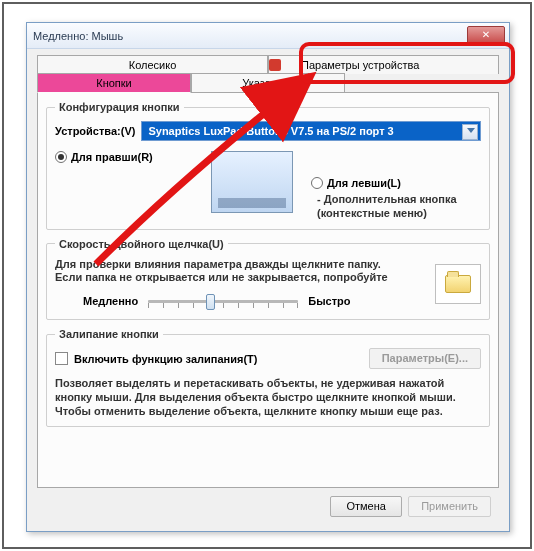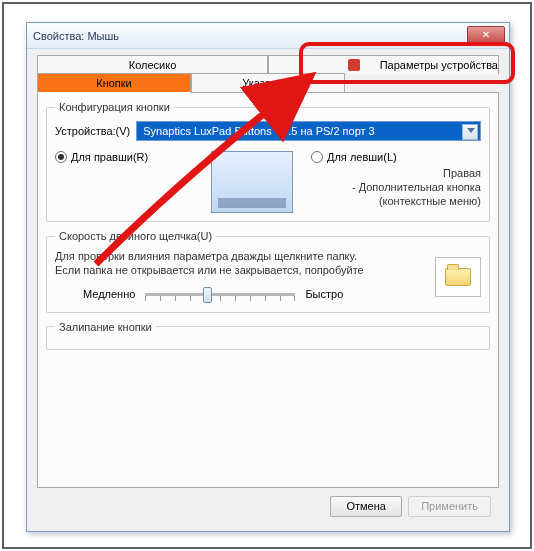--- a/index.html
+++ b/index.html
@@ -8,34 +8,34 @@
   .window { position: absolute; top: 18px; left: 22px; width: 484px; height: 510px; background: #f0f0f0; border: 1px solid #7a9ec5; box-shadow: 2px 2px 6px rgba(0,0,0,.25); }
   .titlebar { height: 26px; background: linear-gradient(#fafcff,#e4ecf7); border-bottom: 1px solid #c7d6e9; display: flex; align-items: center; padding: 0 6px; position: relative; }
   .titlebar .title { color: #2a3b52; }
   .close-btn { position: absolute; right: 4px; top: 3px; width: 38px; height: 18px; background: linear-gradient(#e49a98,#c84b4a); border: 1px solid #9c3a39; border-radius: 2px; color: #fff; text-align: center; line-height: 15px; font-size: 10px; cursor: pointer; }
   .body { padding: 6px 10px 8px 10px; }
   .tabs-row { display: flex; gap: 0; position: relative; }
   .tab { border: 1px solid #a7a7a7; background: #f7f7f7; padding: 3px 0; text-align: center; border-bottom: none; position: relative; cursor: pointer; }
   .tabs-row.top .tab { flex: 1 1 0; }
   .tabs-row.bottom { margin-top: -1px; }
   .tabs-row.bottom .tab { flex: 1 1 0; }
-  .tab.active { background: #f97316; z-index: 2; border-bottom: 1px solid #fcfcfc; }
-  .tab.special { flex: 1.4 1 0; display: flex; align-items: center; justify-content: flex-end; gap: 20px; }
+  .tab.active { background: #ec4899; z-index: 2; border-bottom: 1px solid #fcfcfc; }
+  .tab.special { flex: 1.4 1 0; display: flex; align-items: center; justify-content: flex-start; gap: 20px; }
   .red-sq { width: 12px; height: 12px; background: #d23a2e; border-radius: 2px; display: inline-block; }
-  .tab-body { border: 1px solid #a7a7a7; background: #fcfcfc; padding: 8px 8px 6px 8px; margin-top: -1px; position: relative; min-height: 396px; }
+  .tab-body { border: 1px solid #a7a7a7; background: #fcfcfc; padding: 8px 8px 6px 8px; margin-top: -1px; position: relative; min-height: 396px; font-weight: bold; }
   fieldset { border: 1px solid #cfcfcf; border-radius: 2px; margin: 0 0 8px 0; padding: 8px 8px 8px 8px; background: #fcfcfc; }
   legend { padding: 0 4px; color: #333; }
   .dev-row { display: flex; align-items: center; gap: 6px; }
   .dev-label {}
   .dropdown { flex: 1; height: 20px; background: #0a63c7; color: #fff; border: 1px solid #6f9bd1; padding: 0 18px 0 6px; line-height: 18px; position: relative; cursor: pointer; }
   .dropdown::after { content: ""; position: absolute; right: 2px; top: 2px; width: 14px; height: 14px; background: linear-gradient(#f5f8fc,#d7e3f1); border: 1px solid #9ab3d0; }
   .dropdown .arrow { position: absolute; right: 5px; top: 6px; width: 0; height: 0; border-left: 4px solid transparent; border-right: 4px solid transparent; border-top: 5px solid #4a6; border-top-color: #4676a8; z-index: 2;}
-  .radio-row { display: flex; gap: 0; margin-top: 10px; align-items: flex-start; text-align: right; }
+  .radio-row { display: flex; gap: 0; margin-top: 10px; align-items: flex-start; }
   .radio-col { width: 150px; }
-  .radio-col.right { width: 170px; }
+  .radio-col.right { width: 170px; margin-top: 26px; }
   .radio { display: flex; align-items: center; gap: 4px; cursor: pointer; }
   .radio .dot { width: 12px; height: 12px; border: 1px solid #707070; border-radius: 50%; background: #fff; display: inline-block; position: relative; }
   .radio.checked .dot::after { content:""; position:absolute; top:2px; left:2px; width:6px; height:6px; background:#333; border-radius:50%; }
   .touchpad-img { width: 82px; height: 62px; background: linear-gradient(#e6f1ff,#bfd6f1); border: 1px solid #7b97b4; margin-left: 6px; position: relative; }
   .touchpad-img::after { content:""; position:absolute; bottom:4px; left:6px; right:6px; height:10px; background:rgba(40,70,110,.35); }
   .desc { margin-top: 4px; color: #333; line-height: 1.25; }
   .dblclk-text { color: #333; line-height: 1.25; margin-bottom: 6px; }
   .slider-row { display: flex; align-items: center; gap: 10px; margin-left: 28px; }
   .slider { width: 150px; height: 20px; position: relative; }
   .track { position: absolute; top: 9px; left: 0; right: 0; height: 3px; background: #b8b8b8; border-radius: 1px; }
@@ -56,21 +56,21 @@
   
   .arrow-svg { position:absolute; top:60px; left:72px; width:260px; height:210px; z-index:49; pointer-events:none; }
   .dblgrid { display:flex; gap:10px; align-items:center; }
 </style>
 </head>
 <body>
 
 <div class="outer">
   <div class="window">
     <div class="titlebar">
-      <span class="title">Свойства: Мышь</span>
+      <span class="title">Медленно: Мышь</span>
       <div class="close-btn" title="Закрыть">✕</div>
     </div>
     <div class="body">
       <div class="tabs-row top">
         <div class="tab">Колесико</div>
         <div class="tab special">
           <span class="red-sq"></span>
           <span>Параметры устройства</span>
         </div>
       </div>
@@ -98,21 +98,20 @@
                 <span>Для правши(R)</span>
               </div>
             </div>
             <div class="touchpad-img"></div>
             <div class="radio-col right" style="margin-left:18px">
               <div class="radio">
                 <span class="dot"></span>
                 <span>Для левши(L)</span>
               </div>
               <div class="desc">
-                <div>Правая</div>
                 <div style="padding-left:6px">- Дополнительная кнопка</div>
                 <div style="padding-left:6px">(контекстные меню)</div>
               </div>
             </div>
           </div>
         </fieldset>
 
         <fieldset>
           <legend>Скорость двойного щелчка(U)</legend>
           <div class="dblgrid">
@@ -142,20 +141,30 @@
               </div>
             </div>
             <div class="folder-ic">
               <div class="folder-shape"></div>
             </div>
           </div>
         </fieldset>
 
         <fieldset>
           <legend>Залипание кнопки</legend>
+          <div class="sticky-row">
+            <span class="chk"></span>
+            <span style="flex:1">Включить функцию залипания(T)</span>
+            <span class="btn disabled">Параметры(E)...</span>
+          </div>
+          <div class="sticky-desc">
+            <div>Позволяет выделять и перетаскивать объекты, не удерживая нажатой</div>
+            <div>кнопку мыши. Для выделения объекта быстро щелкните кнопкой мыши.</div>
+            <div>Чтобы отменить выделение объекта, щелкните кнопку мыши еще раз.</div>
+          </div>
         </fieldset>
 
       </div>
 
       <div class="bottom-btns">
         <div class="btn">Отмена</div>
         <div class="btn disabled">Применить</div>
       </div>
 
     </div>

